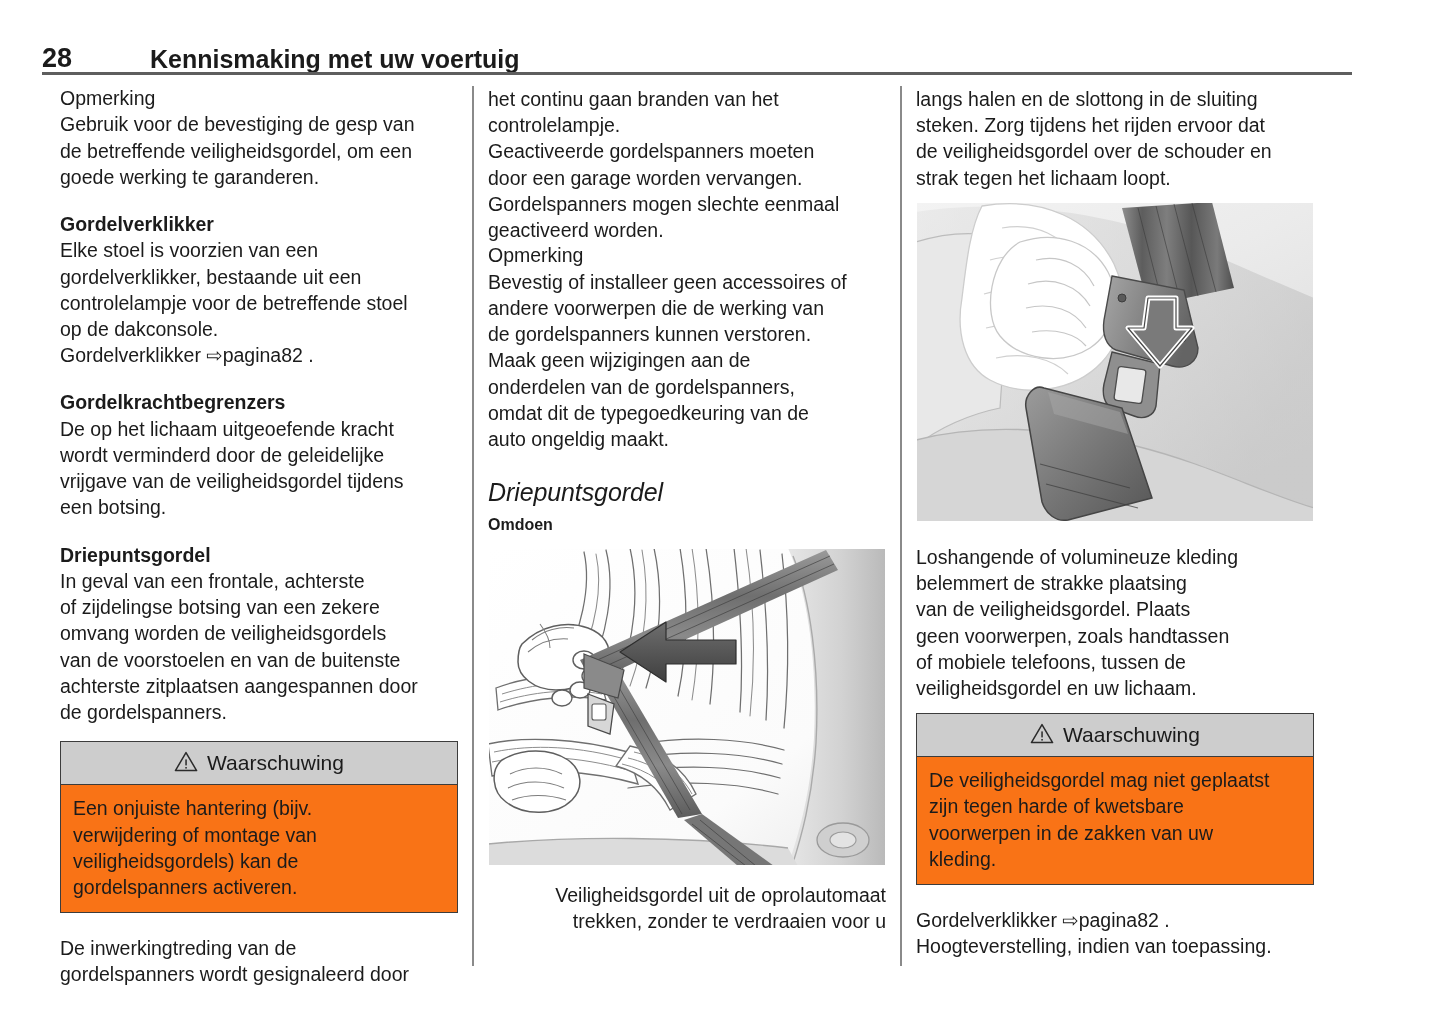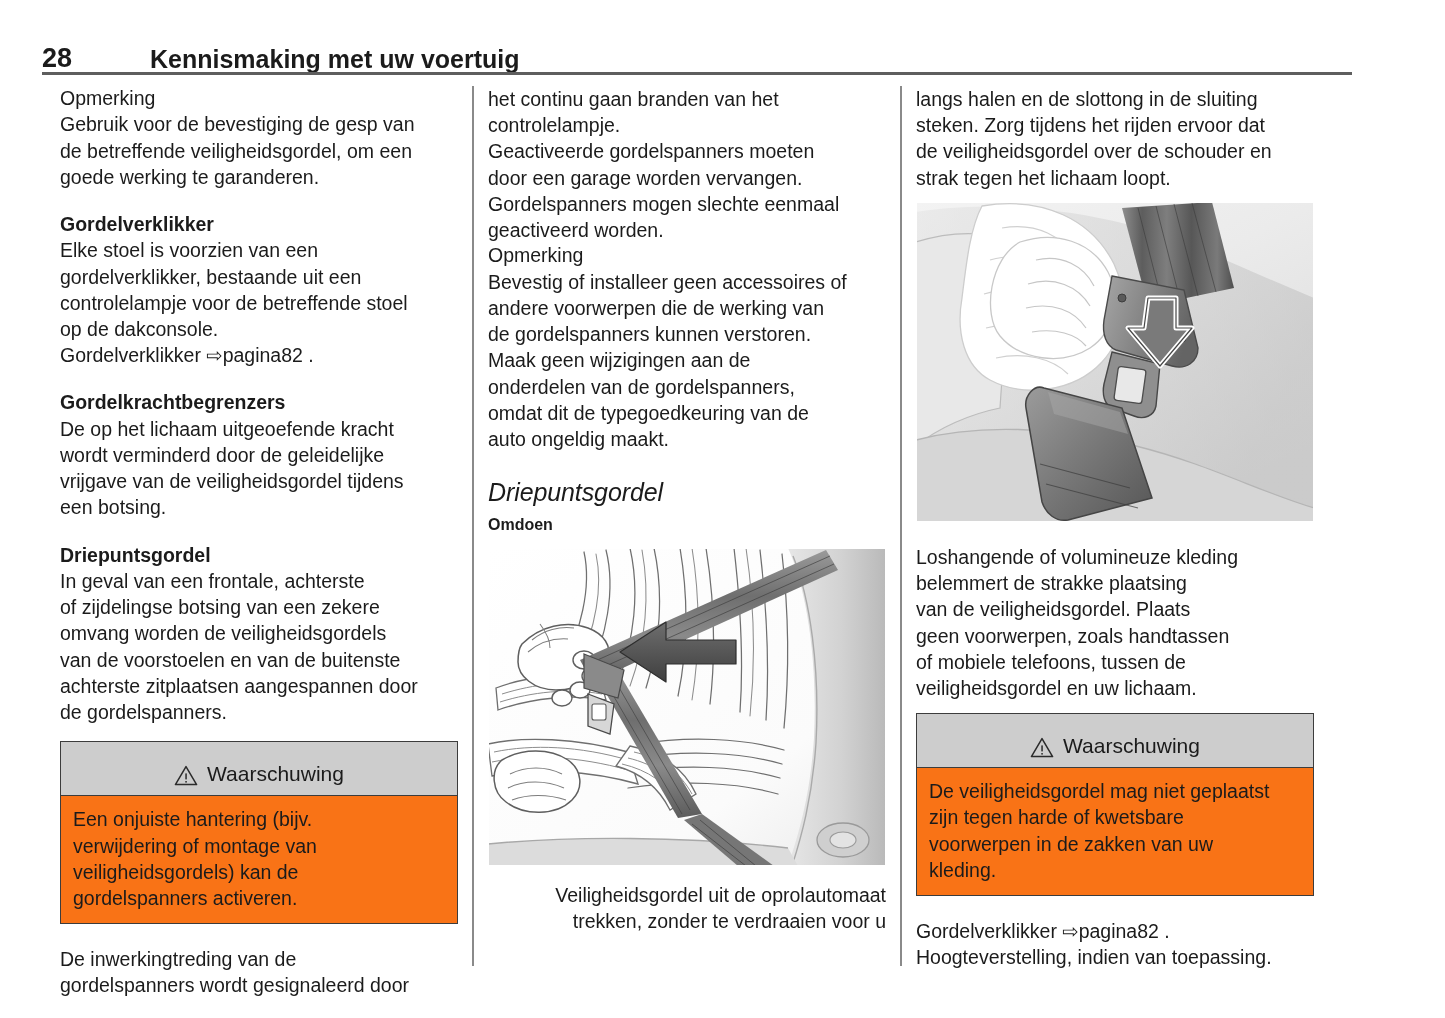--- a/index.html
+++ b/index.html
@@ -132,24 +132,24 @@
   
   .warnbox {
     border: 1px solid #3c3c3c;
     box-sizing: border-box;
     width: 100%;
   }
   .warnbox-head {
     background: #cdcdcd;
     border-bottom: 1px solid #3c3c3c;
     text-align: center;
-    padding: 20px 0 9px 0;
+    padding: 9px 0 9px 0;
     font-size: 21px;
     display: flex;
-    align-items: flex-end;
+    align-items: flex-start;
     justify-content: center;
     gap: 9px;
   }
   .warn-triangle {
     display: inline-block;
     width: 24px;
     height: 21px;
     position: relative;
     flex: 0 0 24px;
   }

